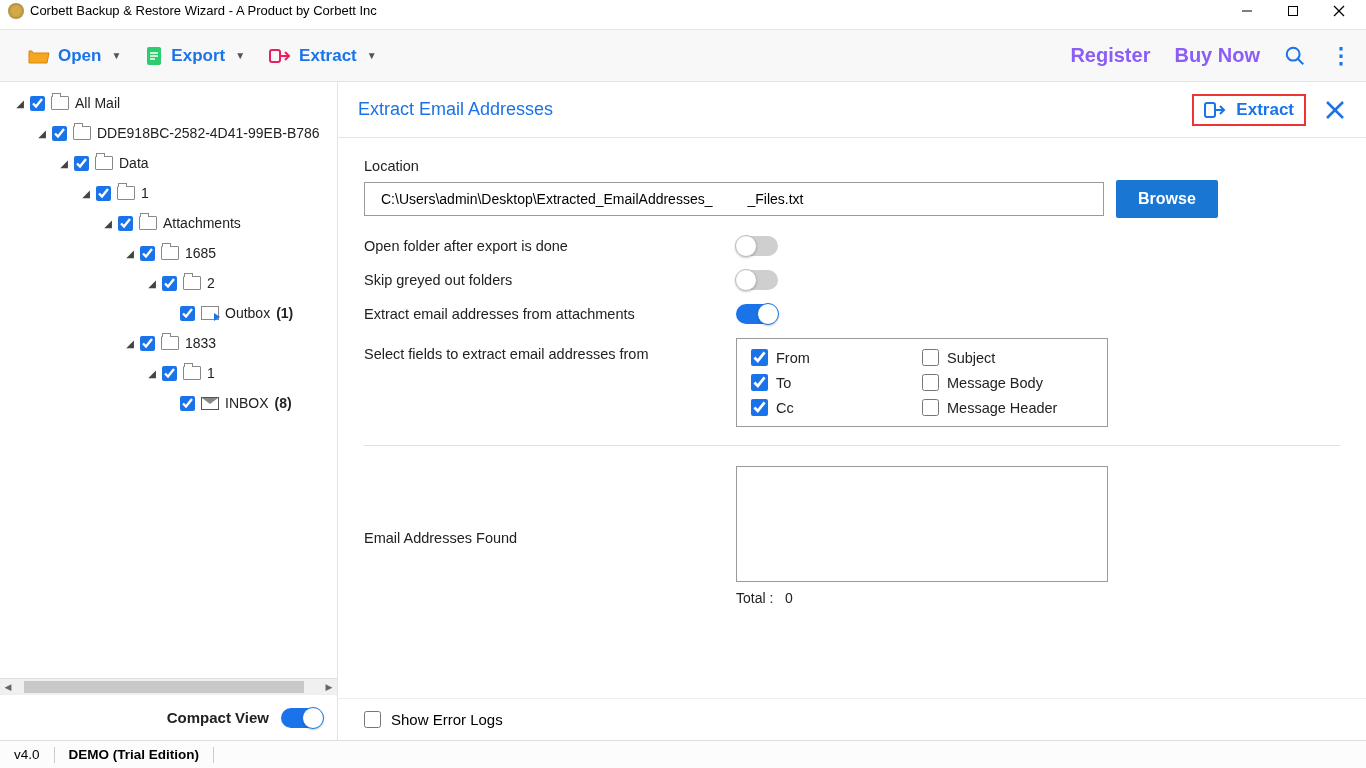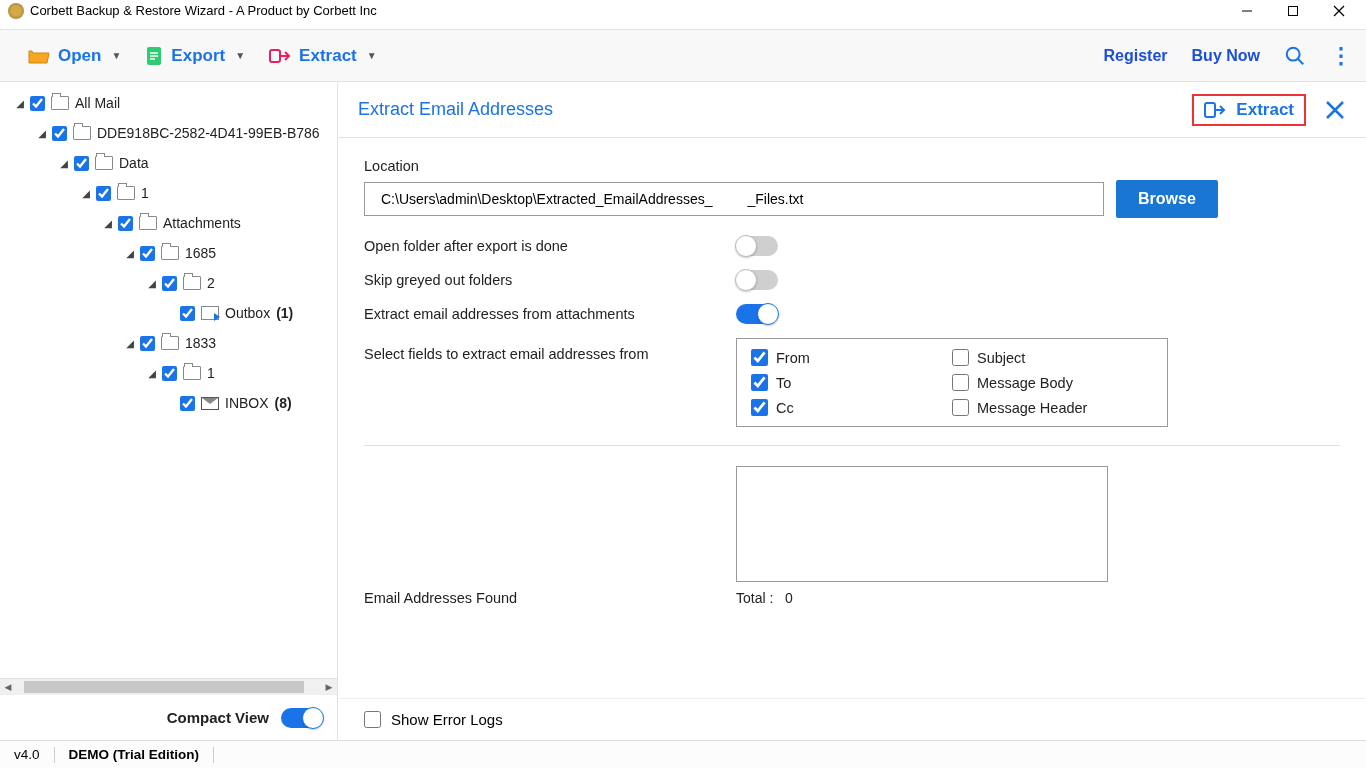--- a/index.html
+++ b/index.html
@@ -11,21 +11,21 @@
 .app-icon { width: 16px; height: 16px; border-radius: 50%; background: radial-gradient(circle, #d4a94a 40%, #8b6f2e 100%); display: inline-block; }
 .titlebar-controls { display: flex; }
 .titlebar-controls .tbtn { width: 46px; height: 30px; display: flex; align-items: center; justify-content: center; font-size: 14px; color: #000; cursor: pointer; }
 .tbtn svg { width: 12px; height: 12px; }
 
 
 .toolbar { height: 52px; background: #f8f8f8; border-bottom: 1px solid #e3e3e3; display: flex; align-items: center; justify-content: space-between; padding: 0 16px; }
 .toolbar-left, .toolbar-right { display: flex; align-items: center; gap: 24px; margin-left: 12px; }
 .toolbar-item { display: flex; align-items: center; gap: 8px; font-size: 17px; font-weight: 600; color: #1a73e8; cursor: pointer; }
 .toolbar-item .caret { font-size: 10px; color: #555; margin-left: 2px; }
-.toolbar-right .link { font-size: 16px; font-weight: 600; color: #1d4ed8; cursor: pointer; }
+.toolbar-right .link { font-size: 20px; font-weight: 600; color: #8b5cf6; cursor: pointer; }
 .search-icon, .menu-dots { color: #1a73e8; cursor: pointer; }
 .menu-dots { font-size: 22px; font-weight: bold; letter-spacing: -2px; }
 
 
 .main { display: flex; height: calc(768px - 30px - 52px - 28px); }
 
 
 .sidebar { width: 338px; border-right: 1px solid #e3e3e3; display: flex; flex-direction: column; overflow: hidden; }
 .tree { flex: 1; overflow: auto; padding: 6px 0; font-size: 14px; color: #222; }
 .tree-node { display: flex; align-items: center; height: 30px; white-space: nowrap; cursor: pointer; }
@@ -73,27 +73,27 @@
 
 .toggle-row { display: flex; align-items: center; margin-bottom: 14px; }
 .toggle-row .tlabel { width: 372px; }
 .toggle { width: 42px; height: 20px; border-radius: 10px; background: #cfcfcf; position: relative; cursor: pointer; }
 .toggle .knob { width: 22px; height: 22px; border-radius: 50%; background: #fff; border: 1px solid #bbb; position: absolute; top: -1px; left: -1px; box-shadow: 0 1px 2px rgba(0,0,0,.2); }
 .toggle.on { background: #1a73e8; }
 .toggle.on .knob { left: auto; right: -1px; border-color: #1a73e8; }
 
 .fields-row { display: flex; align-items: flex-start; margin-bottom: 18px; }
 .fields-row .tlabel { width: 372px; padding-top: 8px; }
-.fields-box { border: 1px solid #9a9a9a; padding: 10px 14px; width: 432px; display: grid; grid-template-columns: 1fr 1fr; row-gap: 8px; }
+.fields-box { border: 1px solid #9a9a9a; padding: 10px 14px; width: 372px; display: grid; grid-template-columns: 1fr 1fr; row-gap: 8px; }
 .field-item { display: flex; align-items: center; gap: 8px; }
 .field-item input { width: 17px; height: 17px; accent-color: #1a73e8; }
 
 .divider { border: none; border-top: 1px solid #e0e0e0; margin: 8px 0 20px 0; }
 
-.found-row { display: flex; align-items: flex-end; }
+.found-row { display: flex; align-items: center; }
 .found-row .tlabel { width: 372px; padding-top: 4px; }
 .found-box { width: 372px; }
 .found-area { border: 1px solid #9a9a9a; height: 116px; background: #fff; }
 .found-total { margin-top: 8px; font-size: 14px; }
 
 .content-footer { padding: 12px 26px; border-top: 1px solid #eee; }
 .show-logs { display: flex; align-items: center; gap: 10px; font-size: 15px; }
 .show-logs input { width: 17px; height: 17px; }
 
 

